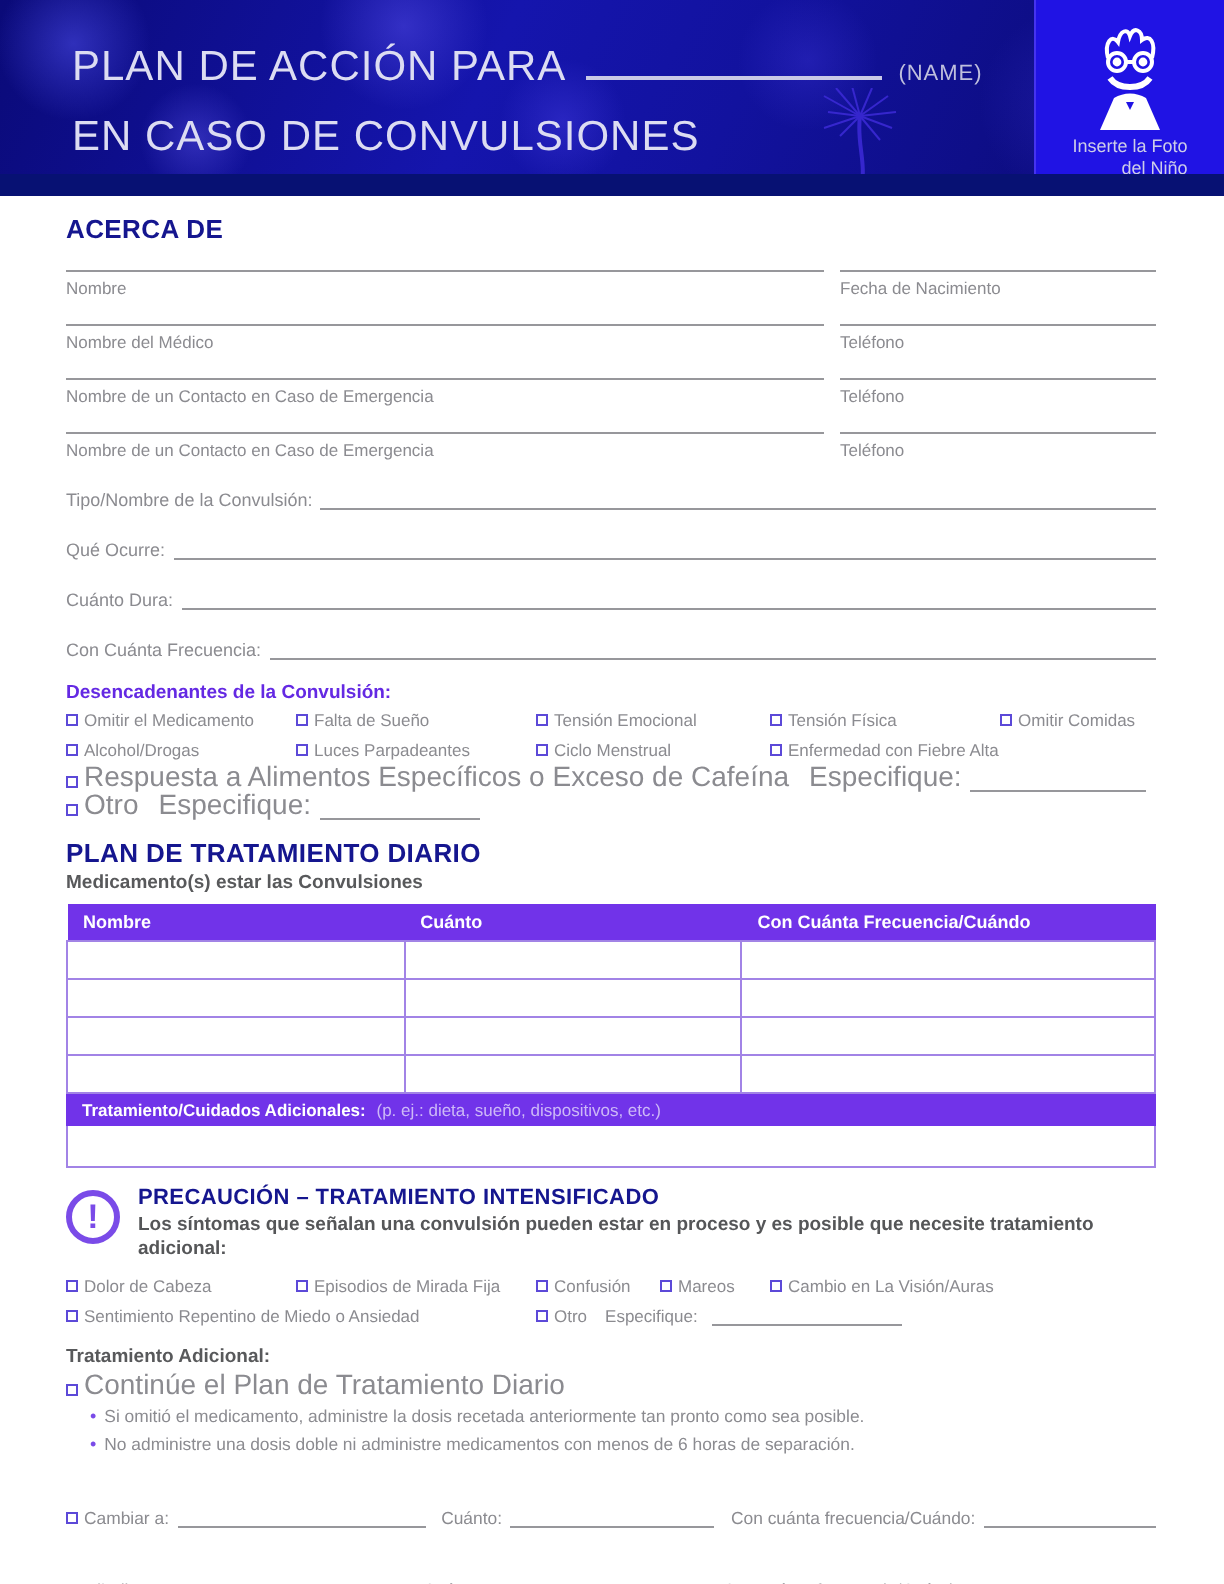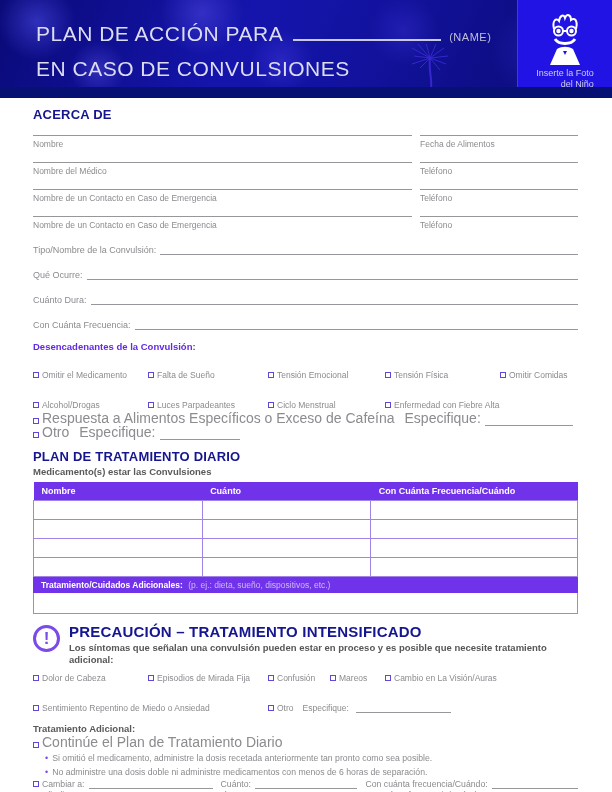--- a/index.html
+++ b/index.html
@@ -40,21 +40,21 @@
   .h-gray { color:#58595b; font-size:9.5px; font-weight:bold; }
   .about-heading { margin-top:9px; }
   .about-row { display:flex; gap:8px; margin-top:13px; }
   .about-col { border-top:1px solid #97979b; padding-top:3px; font-size:8.5px; color:#8b8b90; }
   .col-left { width:379px; } .col-right { flex:1; }
   .inline-row { display:flex; align-items:flex-end; margin-top:14px; font-size:9px; color:#8b8b90; height:11px; }
   .inline-row .lbl { white-space:nowrap; }
   .fill { flex:1; border-bottom:1px solid #97979b; height:9px; margin-left:4px; }
   .fill-fixed { display:inline-block; border-bottom:1px solid #97979b; height:9px; margin-left:4px; }
   .triggers-heading { margin-top:11px; }
-  .cb-row { position:relative; height:14px; margin-top:16px; }
+  .cb-row { position:relative; height:14px; margin-top:1px; }
   .cb-item { position:absolute; top:2px; display:flex; align-items:center; gap:3px;
              font-size:8.5px; color:#8b8b90; white-space:nowrap; }
   .cb-row-flow { display:flex; align-items:flex-end; height:14px; font-size:14px; color:#8b8b90; }
   .cb-row-flow .cb { margin-bottom:2px; margin-right:3px; }
   .cb { width:6px; height:6px; border:1px solid #5c49d8; background:#fff; flex:none; }
   .spec-gap { margin-left:10px; }
   
   .plan-heading { margin-top:9px; }
   .plan-sub { margin-top:2px; }
   table.med { width:100%; border-collapse:collapse; margin-top:5px; }
@@ -67,21 +67,21 @@
   .table-empty-box { border:1px solid #a283e6; border-top:none; height:21px; }
   
   .caution-head { display:flex; gap:9px; margin-top:9px; align-items:flex-start; }
   .warn-icon { width:27px; height:27px; border-radius:50%; border:3px solid #7a4be8;
                color:#7a4be8; font-weight:bold; font-size:17px; line-height:21px;
                text-align:center; flex:none; margin-top:2px; }
   .caution-sub { font-size:9.5px; font-weight:bold; color:#555658; width:478px; line-height:12px; margin-top:2px; }
   .add-heading { margin-top:8px; }
   .bullet-row { display:flex; margin-left:12px; margin-top:2px; font-size:8.7px; color:#8b8b90; line-height:12px; }
   .bullet { color:#7a4be8; margin-right:4px; font-size:9px; }
-  .bottom-row { display:flex; align-items:flex-end; margin-top:0; font-size:8.7px; color:#8b8b90; height:11px; }
+  .bottom-row { display:flex; align-items:flex-end; margin-top:25px; font-size:8.7px; color:#8b8b90; height:11px; }
   .bottom-row .lbl { white-space:nowrap; }
   .f1 { flex:1.15; } .f2 { flex:0.95; } .f3 { flex:0.8; }
   .seg-label { margin-left:8px; white-space:nowrap; }
 </style>
 </head>
 <body>
 
 <div class="page">
 
   <div class="banner">
@@ -133,21 +133,21 @@
     </div>
   </div>
   <div class="navy-strip"></div>
 
   <div class="content">
 
     <div class="h-navy about-heading">ACERCA DE</div>
 
     <div class="about-row">
       <div class="about-col col-left">Nombre</div>
-      <div class="about-col col-right">Fecha de Alimentos</div>
+      <div class="about-col col-right">Fecha de Nacimiento</div>
     </div>
     <div class="about-row">
       <div class="about-col col-left">Nombre del Médico</div>
       <div class="about-col col-right">Teléfono</div>
     </div>
     <div class="about-row">
       <div class="about-col col-left">Nombre de un Contacto en Caso de Emergencia</div>
       <div class="about-col col-right">Teléfono</div>
     </div>
     <div class="about-row">
@@ -270,21 +270,21 @@
     </table>
     <div class="table-bar">
       <span class="bold">Tratamiento/Cuidados Adicionales:</span>
       <span class="note">(p. ej.: dieta, sueño, dispositivos, etc.)</span>
     </div>
     <div class="table-empty-box"></div>
 
     <div class="caution-head">
       <div class="warn-icon">!</div>
       <div>
-        <div class="h-navy" style="font-size:15px">PRECAUCIÓN – TRATAMIENTO INTENSIFICADO</div>
+        <div class="h-navy" style="font-size:11px">PRECAUCIÓN – TRATAMIENTO INTENSIFICADO</div>
         <div class="caution-sub">Los síntomas que señalan una convulsión pueden estar en proceso y es posible que necesite tratamiento adicional:</div>
       </div>
     </div>
 
     <div class="cb-row" style="margin-top:5px">
       <span class="cb-item" style="left:0">
         <span class="cb"></span>
         <span>Dolor de Cabeza</span>
       </span>
       <span class="cb-item" style="left:115px">

